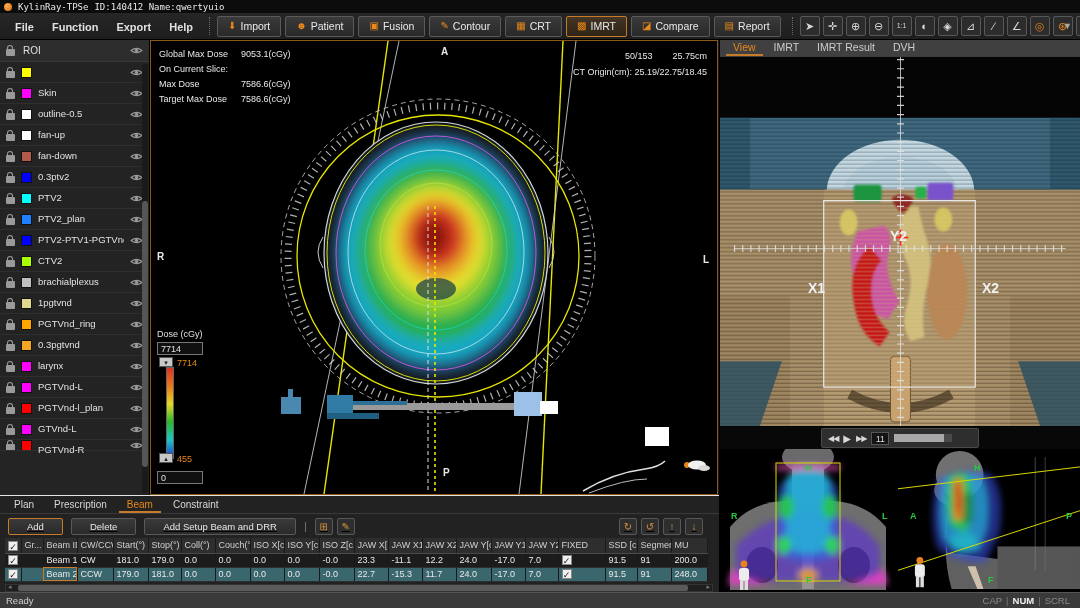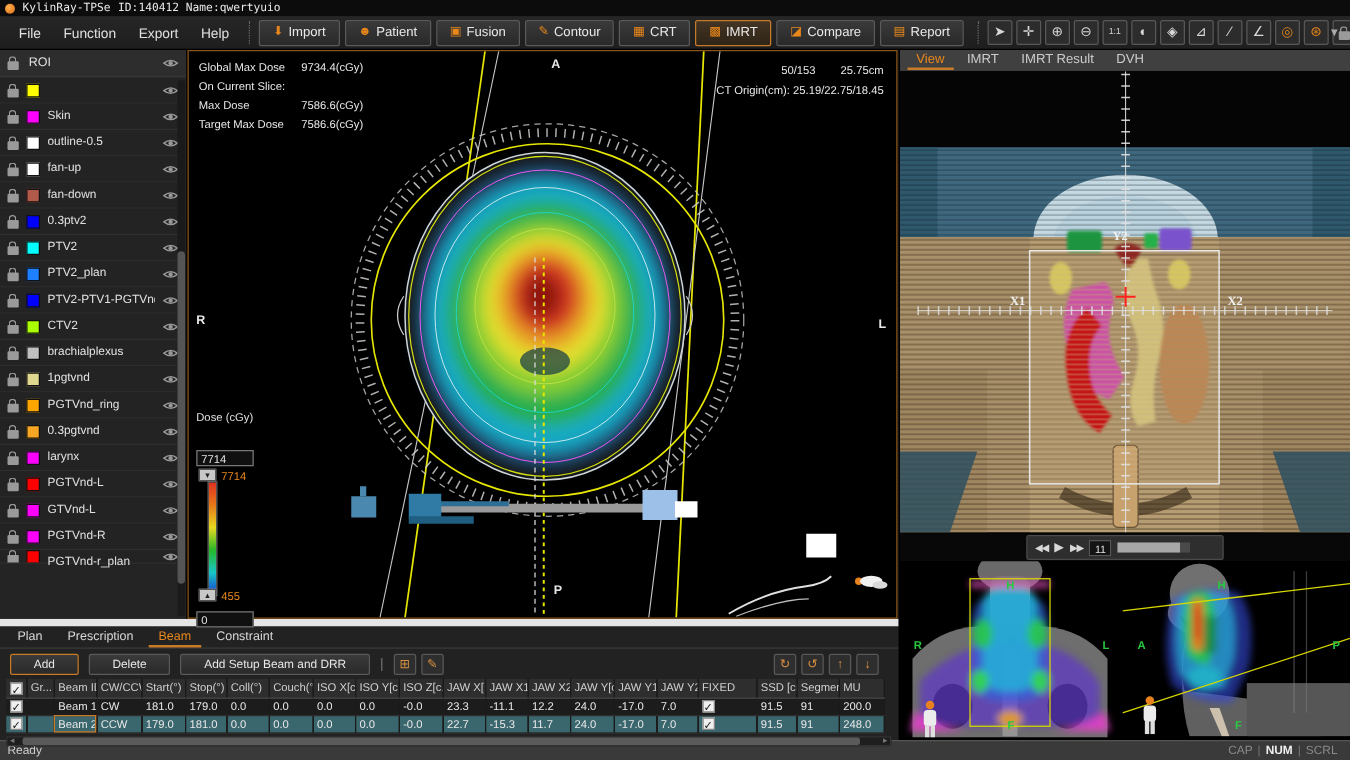--- a/index.html
+++ b/index.html
@@ -8,21 +8,21 @@
   .app { width:1080px; height:608px; display:flex; flex-direction:column; background:#1b1b1b;justify-content:space-between; }
 
   
   .titlebar { height:13px; background:#0c0c0c; display:flex; align-items:center; gap:6px;
     padding:0 4px; font-family:"DejaVu Sans Mono", monospace; font-size:9px; color:#e8e8e8; }
   .app-dot { width:8px; height:8px; border-radius:50%; background:radial-gradient(circle at 35% 35%, #ffb050, #d86a10); }
 
   
   .menubar { height:27px; background:linear-gradient(#262626,#1e1e1e); display:flex; align-items:center;
     padding:0 6px; gap:2px; border-bottom:1px solid #000; position:relative; }
-  .menu-item { color:#e0e0e0; font-size:11px; padding:3px 9px; cursor:default; }
+  .menu-item { color:#e0e0e0; font-size:11px; padding:3px 9px; cursor:default;font-weight:bold; }
   .vsep { border-left:1px dotted #6a6a6a; height:18px; margin:0 5px; }
   .tb-btn { height:21px; display:flex; align-items:center; gap:4px; padding:0 10px;
     background:linear-gradient(#3a3a3a,#292929); border:1px solid #5a5a5a; border-radius:2px;
     color:#e8e8e8; font-size:10.5px; margin-right:4px; cursor:default; }
   .tb-btn.active { border-color:#c77b28; background:linear-gradient(#443524,#2e2417); }
   .tb-ico { color:#e8871a; font-size:10px; line-height:10px; }
   .tool-btn { width:20px; height:20px; display:flex; flex-direction:column; align-items:center; justify-content:center;
     background:#2c2c2c; border:1px solid #585858; border-radius:2px; color:#d8d8d8; font-size:11px;
     margin-right:3px; line-height:10px; }
   .tool-btn.orange { color:#e8871a; }
@@ -55,58 +55,58 @@
   .ovl { position:absolute; color:#e8e8e8; font-size:9px; }
   .dose-info { left:8px; top:6px; line-height:15px; }
   .dose-info .row { display:flex; }
   .dose-info .lbl { width:82px; }
   .slice-info { right:10px; top:7px; text-align:right; line-height:16px; }
   .slice-top { display:flex; gap:20px; justify-content:flex-end; }
   .orient { color:#e8e8e8; font-size:10px; font-weight:bold; }
 
   
   .colorbar { position:absolute; left:6px; top:288px; width:70px; }
-  .cb-title { color:#e0e0e0; font-size:9px; margin-bottom:21px; }
+  .cb-title { color:#e0e0e0; font-size:9px; margin-bottom:3px; }
   .cb-field { width:46px; height:13px; background:#101010; border:1px solid #777; color:#e0e0e0;
     font-size:9px; padding:0 3px; line-height:12px; margin:2px 0; }
   .cb-slider { position:relative; height:112px; width:60px; }
   .cb-grad { position:absolute; left:9px; top:10px; width:8px; height:92px; border:1px solid #666;
     background:linear-gradient(#e03020,#e87818,#e8d820,#28b828,#18c8c8,#1838d0); }
   .cb-handle { position:absolute; left:2px; width:14px; height:10px; background:#c8c8c8; border:1px solid #555;
     color:#222; font-size:7px; text-align:center; line-height:9px; }
   .cb-val { position:absolute; left:20px; color:#e8871a; font-size:9px; }
 
   
   .right-panel { flex:1; display:flex; flex-direction:column; background:#0a0a0a; border-left:1px solid #000; }
   .rtabs { height:17px; background:#404040; border-bottom:1px solid #3c3c3c; display:flex; gap:4px; padding:0 6px; }
   .rtab { color:#cccccc; font-size:10.5px; padding:1px 7px; }
   .rtab.active { color:#e8871a; border-bottom:2px solid #c77b28; }
   .bev { height:370px; position:relative; background:#050505; }
   .bev svg { position:absolute; inset:0; }
-  .bev-lbl { position:absolute; color:#f0f0f0; font-size:10px; font-family:Liberation Serif, serif; font-weight:bold; }
+  .bev-lbl { position:absolute; color:#f0f0f0; font-size:14px; font-family:Liberation Sans, sans-serif; font-weight:bold;margin-top:44px; }
   .playrow { height:22px; display:flex; align-items:center; justify-content:center; background:#080808; }
   .playbar { width:158px; height:20px; background:#2e2e2e; border:1px solid #4a4a4a; border-radius:2px;
     display:flex; align-items:center; gap:5px; padding:0 6px; }
   .pb-btn { color:#d8d8d8; font-size:8px; letter-spacing:-1px; }
   .pb-btn.play { font-size:10px; letter-spacing:0; }
   .pb-val { width:18px; height:13px; background:#141414; border:1px solid #555; color:#e0e0e0;
     font-size:8.5px; text-align:center; line-height:12px; }
   .pb-track { width:58px; height:8px; background:#4a4a4a; position:relative; }
   .pb-fill { position:absolute; left:0; top:0; height:8px; width:86%; background:#a8a8a8; }
   .views-row { flex:1; display:flex; gap:2px; background:#000; }
   .subview { position:relative; background:#000; }
   .subview svg { position:absolute; inset:0; }
   .gl { position:absolute; color:#28c840; font-size:9px; font-weight:bold; }
 
   
-  .bottom-panel { flex:1; background:#222222; border-top:6px solid #e5e5e5; display:flex; flex-direction:column; }
+  .bottom-panel { flex:1; background:#222222; border-top:1px solid #e5e5e5; display:flex; flex-direction:column; }
   .btabs { height:18px; display:flex; gap:4px; padding:1px 6px 0; border-bottom:1px solid #3a3a3a; }
   .btab { color:#d8d8d8; font-size:10px; padding:2px 8px; }
   .btab.active { color:#e8871a; border-bottom:2px solid #c77b28; }
-  .btn-row { height:24px; display:flex; align-items:center; padding:0 8px; gap:8px; }
+  .btn-row { height:24px; display:flex; align-items:center; padding:0 8px; gap:8px;text-decoration:underline; }
   .pbtn { height:17px; padding:0 18px; background:linear-gradient(#3a3a3a,#2a2a2a); border:1px solid #5a5a5a;
     border-radius:2px; color:#e8e8e8; font-size:9.5px; line-height:15px; }
   .pbtn.accent { border-color:#c77b28; }
   .ibtn { width:18px; height:17px; background:#2e2e2e; border:1px solid #585858; border-radius:2px;
     color:#d89040; font-size:10px; text-align:center; line-height:15px; }
   .btn-row .spacer { flex:1; }
   .pipe { color:#777; font-size:11px; }
 
   .beam-table { margin:0 0 0 5px; border-collapse:collapse; table-layout:fixed; width:702px; font-size:9px; }
   .beam-table th { background:#2e2e2e; color:#d0d0d0; font-weight:normal; text-align:left; height:15px;
@@ -367,40 +367,40 @@
      <span class="lockg"></span>
      <span class="swatch" style="background:#ff00ff"></span>
      <span class="roi-label">PGTVnd-L</span>
                 <svg class="eyeg" viewBox="0 0 12 8">
                   <path d="M1 4 Q6 0 11 4 Q6 8 1 4Z" fill="none" stroke="#999"></path>
                   <circle cx="6" cy="4" r="1.6" fill="#999"></circle>
                 </svg>
               </div>
               <div class="roi-row">
      <span class="lockg"></span>
+     <span class="swatch" style="background:#ff00ff"></span>
+     <span class="roi-label">PGTVnd-l_plan</span>
+                <svg class="eyeg" viewBox="0 0 12 8">
+                  <path d="M1 4 Q6 0 11 4 Q6 8 1 4Z" fill="none" stroke="#999"></path>
+                  <circle cx="6" cy="4" r="1.6" fill="#999"></circle>
+                </svg>
+              </div>
+              <div class="roi-row">
+     <span class="lockg"></span>
      <span class="swatch" style="background:#ff0000"></span>
      <span class="roi-label">GTVnd-L</span>
                 <svg class="eyeg" viewBox="0 0 12 8">
                   <path d="M1 4 Q6 0 11 4 Q6 8 1 4Z" fill="none" stroke="#999"></path>
                   <circle cx="6" cy="4" r="1.6" fill="#999"></circle>
                 </svg>
               </div>
               <div class="roi-row">
      <span class="lockg"></span>
      <span class="swatch" style="background:#ff00ff"></span>
      <span class="roi-label">PGTVnd-R</span>
-                <svg class="eyeg" viewBox="0 0 12 8">
-                  <path d="M1 4 Q6 0 11 4 Q6 8 1 4Z" fill="none" stroke="#999"></path>
-                  <circle cx="6" cy="4" r="1.6" fill="#999"></circle>
-                </svg>
-              </div>
-              <div class="roi-row">
-     <span class="lockg"></span>
-     <span class="swatch" style="background:#ff00ff"></span>
-     <span class="roi-label">PGTVnd-r_plan</span>
                 <svg class="eyeg" viewBox="0 0 12 8">
                   <path d="M1 4 Q6 0 11 4 Q6 8 1 4Z" fill="none" stroke="#999"></path>
                   <circle cx="6" cy="4" r="1.6" fill="#999"></circle>
                 </svg>
               </div>
               <div class="roi-row partial">
      <span class="lockg"></span>
      <span class="swatch" style="background:#ff0000"></span>
      <span class="roi-label"></span>
                 <svg class="eyeg" viewBox="0 0 12 8">
@@ -462,21 +462,21 @@
             <path d="M438 452 q36 -14 58 -14" stroke="#bbb" fill="none"></path>
             <g>
               <circle cx="536" cy="424" r="3" fill="#e8821e"></circle>
               <ellipse cx="546" cy="424" rx="9" ry="4.5" fill="#f0f0f0"></ellipse>
               <ellipse cx="553" cy="427" rx="6" ry="3" fill="#d8d8d8"></ellipse>
             </g>
           </svg>
           <div class="ovl dose-info">
             <div class="row">
                 <span class="lbl">Global Max Dose</span>
-                <span>9734.4(cGy)</span>
+                <span>9053.1(cGy)</span>
               </div>
             <div class="row">
                 <span>On Current Slice:</span>
               </div>
             <div class="row">
                 <span class="lbl">Max Dose</span>
                 <span>7586.6(cGy)</span>
               </div>
             <div class="row">
                 <span class="lbl">Target Max Dose</span>

